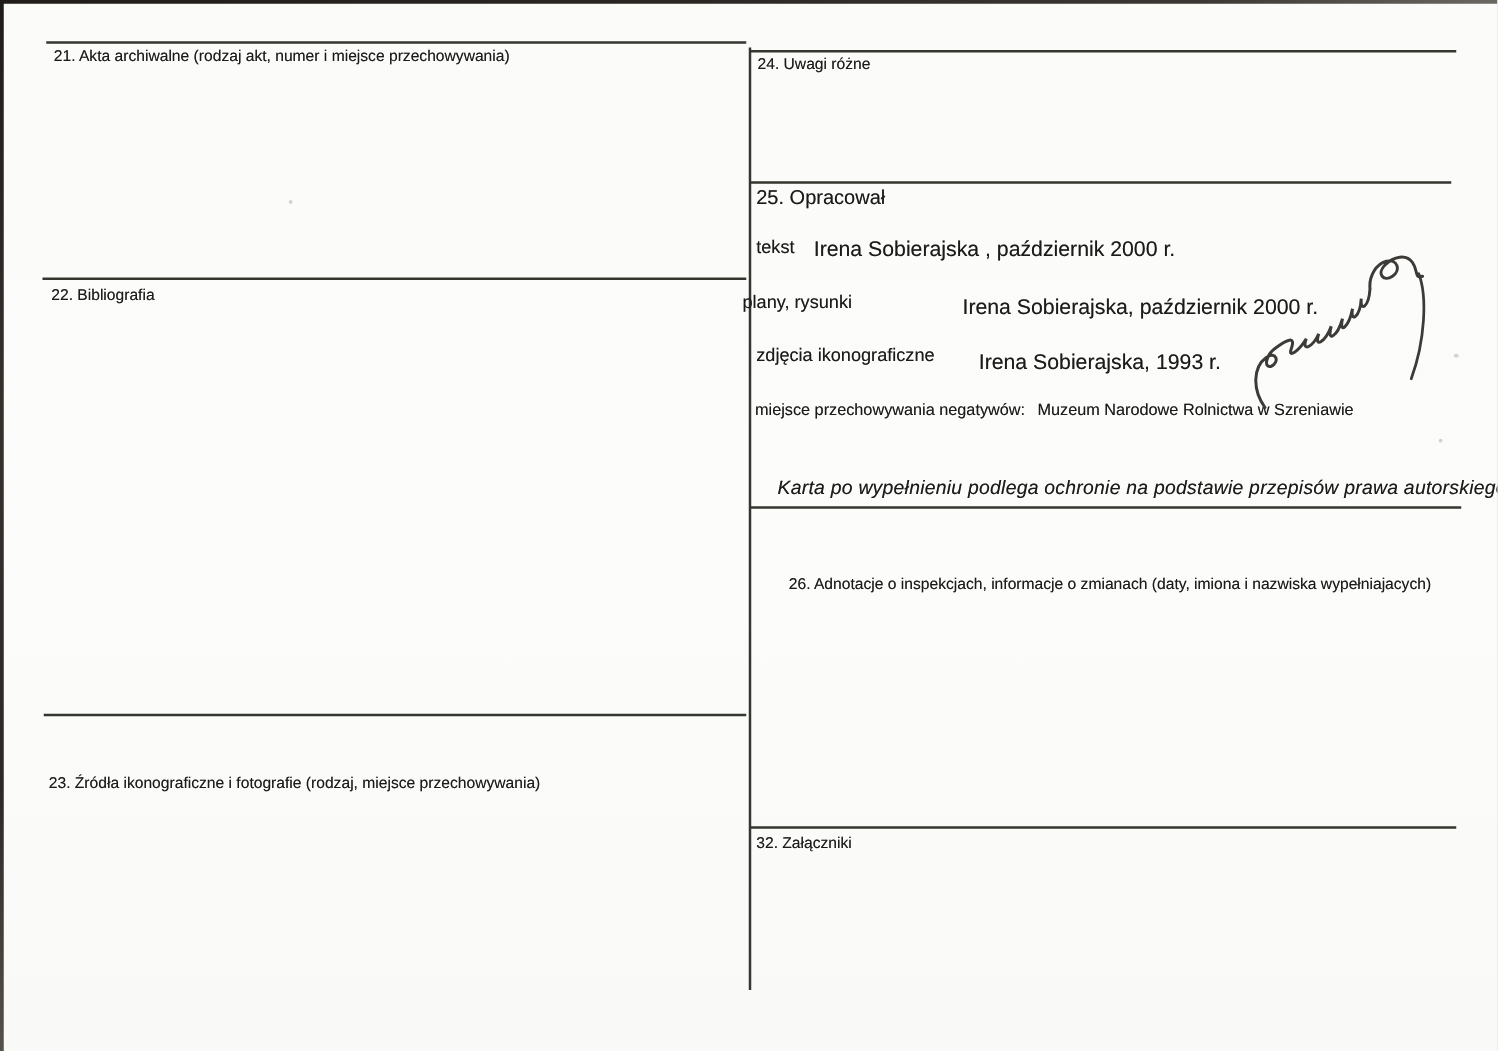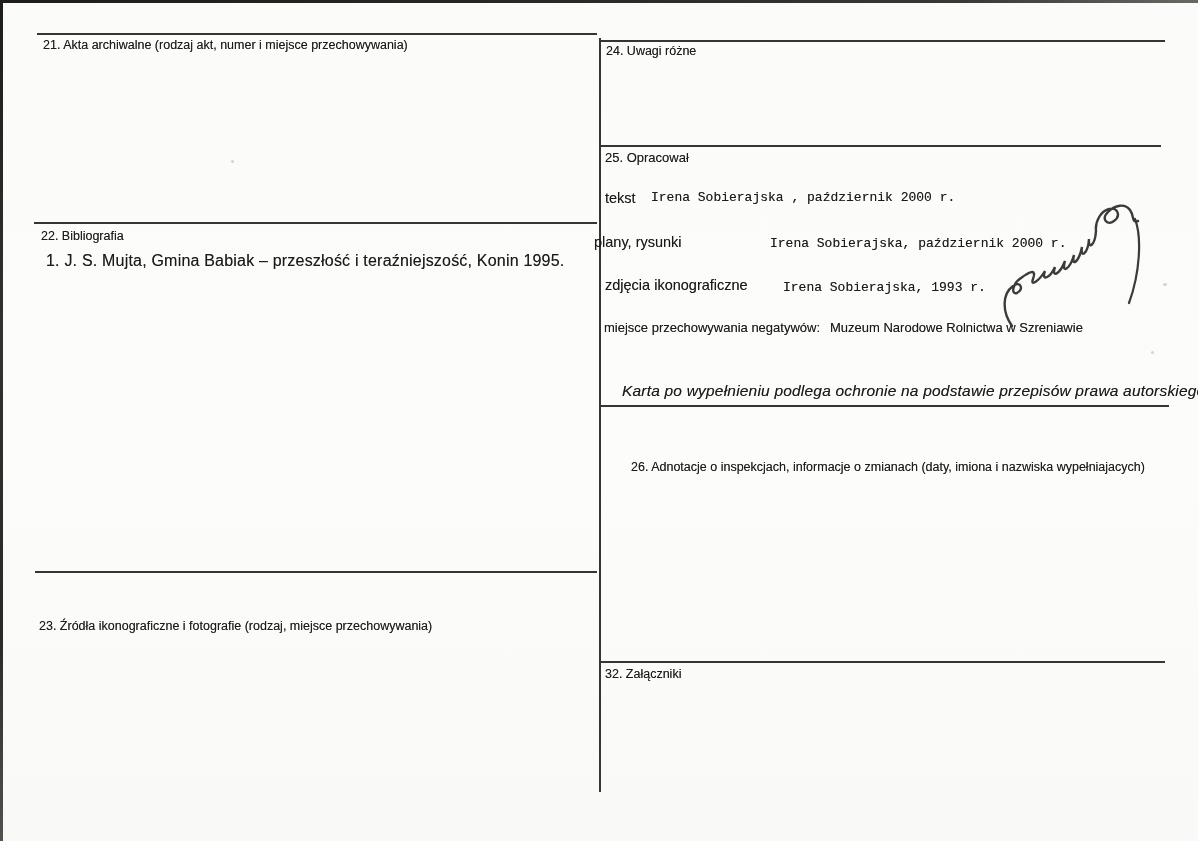--- a/index.html
+++ b/index.html
@@ -31,21 +31,21 @@
   
   .t {
     position: absolute;
     white-space: nowrap;
     color: #1b1b1b;
     text-shadow: 0 0 0.5px rgba(30,30,30,0.55);
   }
   .label { font-size: 12.5px; }
   .biblio { font-size: 16px; letter-spacing: 0.2px; }
   .credit-label { font-size: 14.5px; }
-  .credit-value { font-size: 13px; font-family: Liberation Mono, monospace; }
+  .credit-value { font-size: 17px; }
   .neg { font-size: 13px; }
   .notice { font-size: 15.5px; font-style: italic; letter-spacing: 0.2px; }
   .signature {
     position: absolute;
     left: 988px; top: 180px;
     width: 156px; height: 158px;
   }
   .signature svg { width: 100%; height: 100%; }
   
   .speck { position: absolute; border-radius: 50%; background: #b9b8b4; opacity: 0.6; }
@@ -63,27 +63,26 @@
   <div class="hline" style="left:35px;  top:571px; width:562px;"></div>
   <div class="vline" style="left:599px; top:38px;  height:754px;"></div>
   <div class="hline" style="left:600px; top:40px;  width:565px;"></div>
   <div class="hline" style="left:600px; top:145px; width:561px;"></div>
   <div class="hline" style="left:600px; top:405px; width:569px;"></div>
   <div class="hline" style="left:600px; top:661px; width:565px;"></div>
 
   <div class="t label" style="left:43px; top:38px;">21. Akta archiwalne (rodzaj akt, numer i miejsce przechowywania)</div>
 
   <div class="t label" style="left:41px; top:229px;">22. Bibliografia</div>
-  <div class="t biblio" style="left:46px; top:252px;">1. J. S. Mujta, Gmina Babiak – przeszłość i teraźniejszość, Konin 1995.</div>
 
   <div class="t label" style="left:39px; top:575px;margin-top:44px;">23. Źródła ikonograficzne i fotografie (rodzaj, miejsce przechowywania)</div>
 
   <div class="t label" style="left:606px; top:44px;">24. Uwagi różne</div>
 
-  <div class="t label" style="left:605px; top:150px; font-size:13px;">25. Opracował</div>
+  <div class="t label" style="left:605px; top:150px; font-size:16px;">25. Opracował</div>
 
   <div class="t credit-label" style="left:605px; top:190px;">tekst</div>
   <div class="t credit-value" style="left:651px; top:190px;">Irena Sobierajska , październik 2000 r.</div>
 
   <div class="t credit-label" style="left:594px; top:234px;text-align:right;">plany, rysunki</div>
   <div class="t credit-value" style="left:770px; top:236px;">Irena Sobierajska, październik 2000 r.</div>
 
   <div class="t credit-label" style="left:605px; top:277px;">zdjęcia ikonograficzne</div>
   <div class="t credit-value" style="left:783px; top:280px;">Irena Sobierajska, 1993 r.</div>
 

